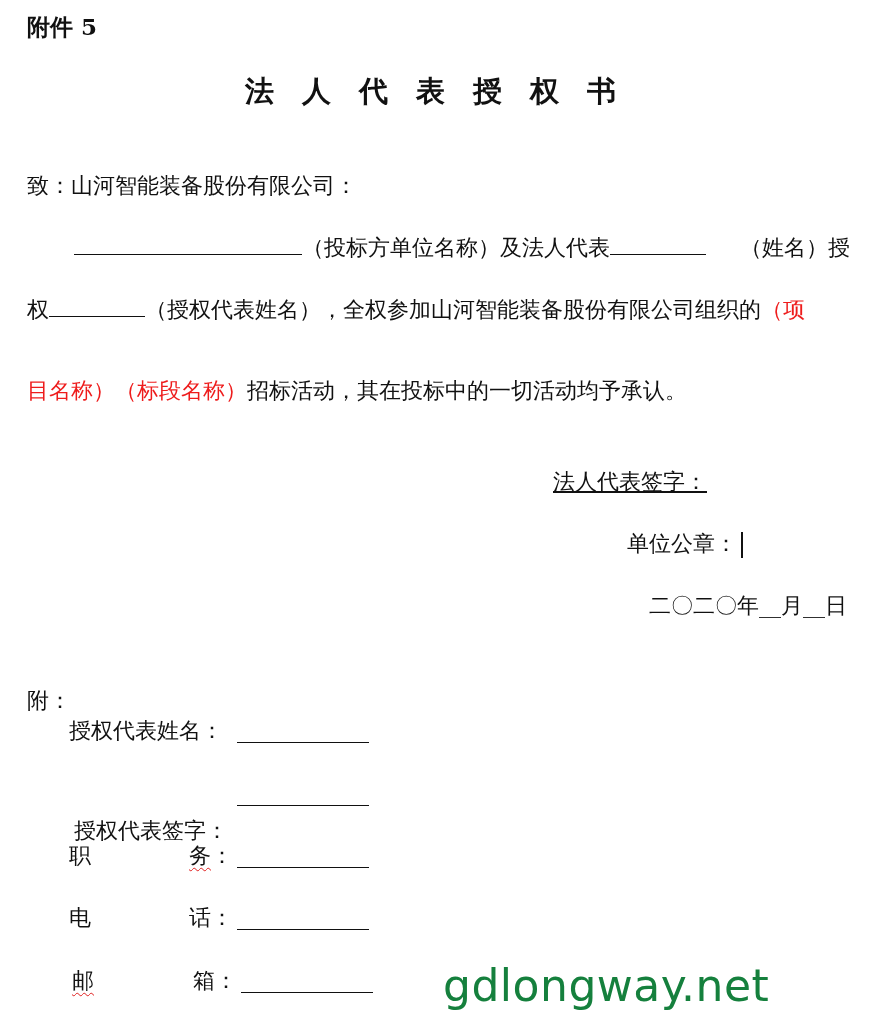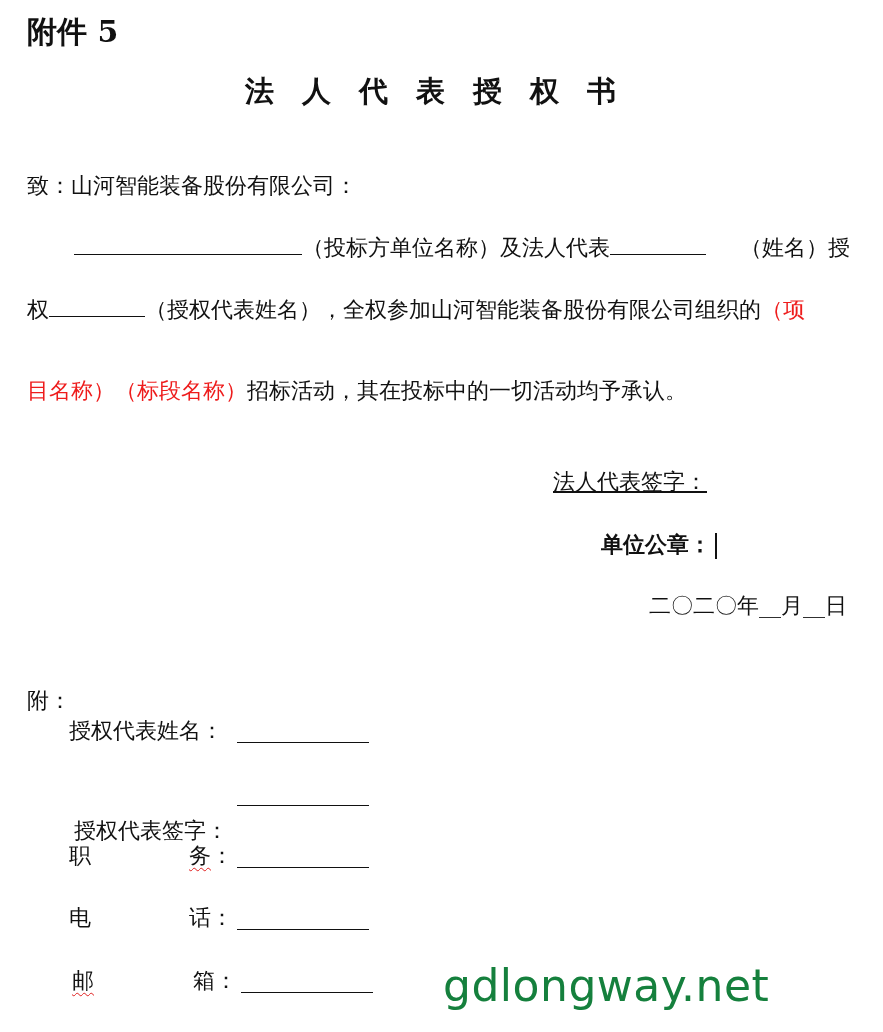--- a/index.html
+++ b/index.html
@@ -2,21 +2,21 @@
 <html><head>
   <meta charset="utf-8">
   <style>
     html, body { margin: 0; padding: 0; background: #ffffff; }
     body {
       width: 883px; height: 1032px; position: relative; overflow: hidden;
       font-family: "DejaVu Serif", "Liberation Serif", serif;
       color: #111111;
     }
     .abs { position: absolute; white-space: nowrap; }
-    .annex { left: 27px; top: 12px; font-size: 30px; font-weight: bold; }
+    .annex { left: 27px; top: 12px; font-size: 23px; font-weight: bold; }
     .title { left: 245px; top: 72px; font-size: 29px; font-weight: bold; letter-spacing: 0; }
     .title span { display: inline-block; width: 27px; margin-right: 30px; text-align: center; }
     .title span:last-child { margin-right: 0; }
     .txt { font-size: 22px; line-height: 30px; }
     .blank { display: inline-block; border-bottom: 1.5px solid #111; vertical-align: baseline; height: 18px; }
     .red { color: #ee1c1c; }
     .cursor { display: inline-block; width: 1.5px; height: 26px; background: #111; vertical-align: middle; margin-left: 4px; }
     .squiggle { text-decoration: underline wavy #e02020; text-decoration-thickness: 1px; text-underline-offset: 4px; }
     .field-line { display: inline-block; width: 132px; border-bottom: 1.5px solid #111; height: 18px; }
     .watermark { left: 443px; top: 960px; font-family: "DejaVu Sans", "Liberation Sans", sans-serif; font-size: 44px; color: #15803d; letter-spacing: 0.5px; }
@@ -39,21 +39,21 @@
 <div class="abs txt" style="left:27px; top:295px;">
   <span>权</span><span class="blank" style="width:96px;"></span><span>（授权代表姓名），全权参加山河智能装备股份有限公司组织的</span><span class="red">（项</span>
 </div>
 
 <div class="abs txt" style="left:27px; top:357px;margin-top:19px;">
   <span class="red">目名称）（标段名称）</span><span>招标活动，其在投标中的一切活动均予承认。</span>
 </div>
 
 <div class="abs txt" style="left:553px; top:467px;text-decoration:underline;">法人代表签字：</div>
 
-<div class="abs txt" style="left:601px; top:529px;font-weight:bold;">
+<div class="abs txt" style="left:627px; top:529px;">
   <span>单位公章：</span><span class="cursor"></span>
 </div>
 
 <div class="abs txt" style="left:601px; top:591px;margin-left:48px;">二〇二〇年__月__日</div>
 
 <div class="abs txt" style="left:27px; top:686px;">附：</div>
 
 <div class="abs txt" style="left:69px; top:716px;">
   <span>授权代表姓名</span><span>：</span>
 </div>

